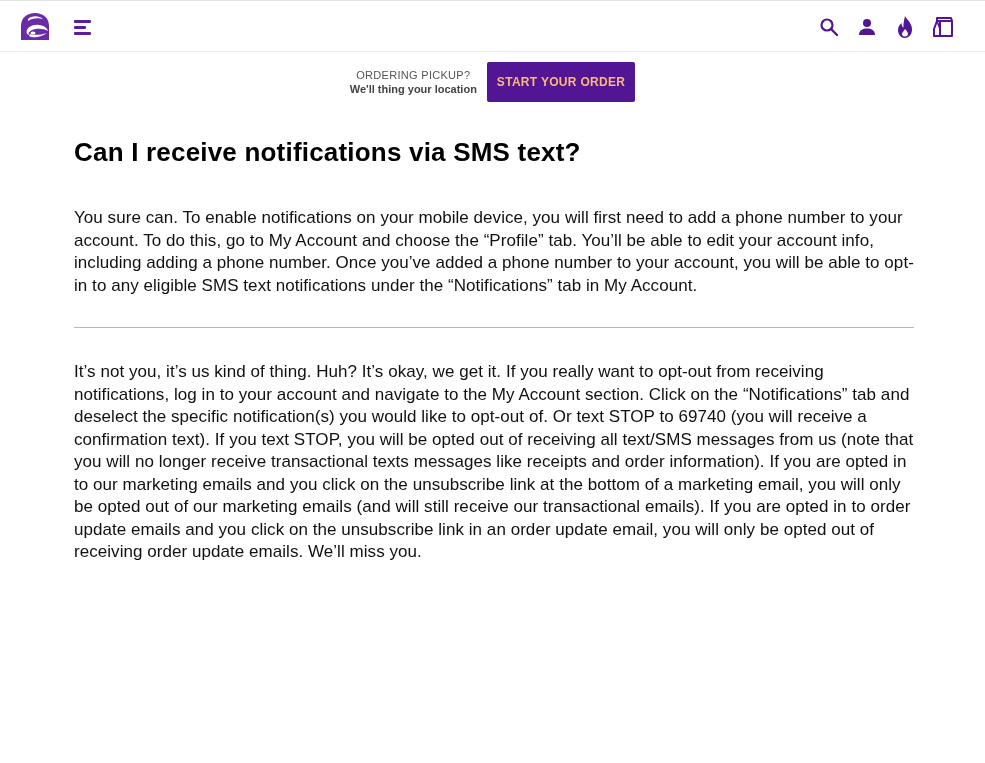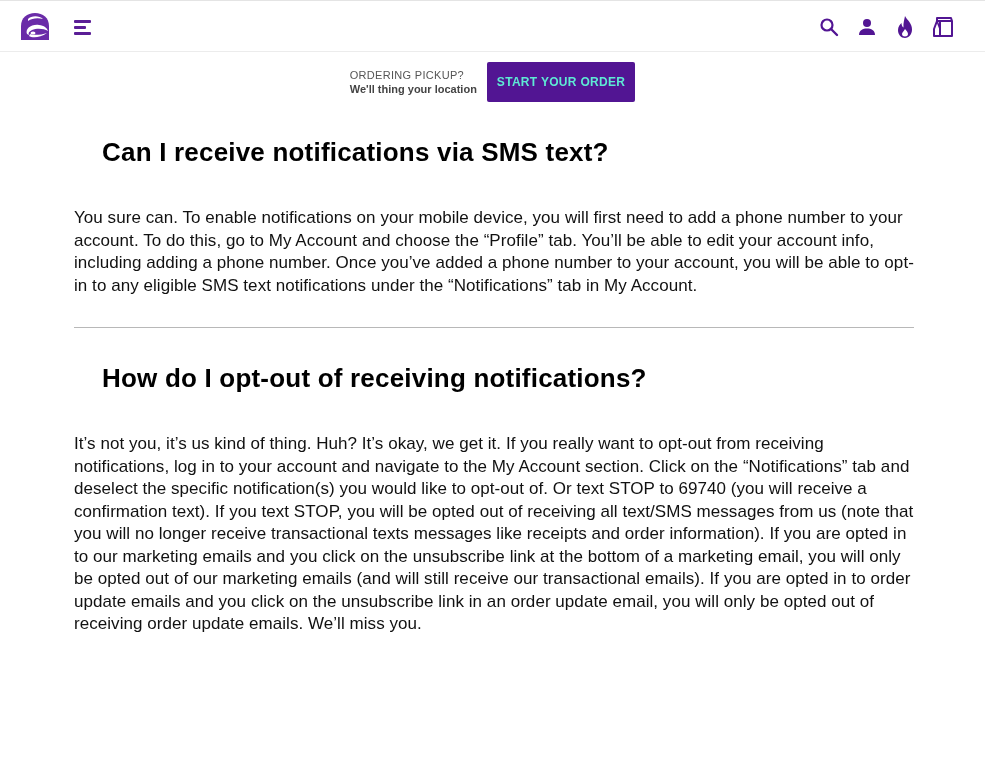--- a/index.html
+++ b/index.html
@@ -53,30 +53,30 @@
       position: absolute;
       top: 62px;
       left: 0;
       width: 985px;
       display: flex;
       justify-content: center;
       align-items: center;
       gap: 10px;
     }
     .pickup-text {
-      text-align: left;
+      text-align: center;
       font-size: 11px;
       line-height: 14px;
       color: #555555;
     }
     .pickup-text .l1 { letter-spacing: 0.3px; }
     .pickup-text .l2 { font-weight: bold; color: #444444; }
     .start-btn {
       background: #521593;
-      color: #5eead4;
+      color: #fdba74;
       font-weight: bold;
       font-size: 12px;
       letter-spacing: 0.3px;
       padding: 0 10px;
       height: 40px;
       line-height: 40px;
       border-radius: 2px;
       border: none;
       cursor: pointer;
       font-family: "Liberation Sans", "DejaVu Sans", sans-serif;
@@ -86,21 +86,20 @@
       left: 74px;
       top: 130px;
       width: 840px;
     }
     .faq h2 {
       font-size: 26px;
       font-weight: bold;
       line-height: 44px;
       letter-spacing: 0.2px;
       color: #000000;
-      margin-left: 28px;
     }
     .faq p {
       font-size: 17px;
       line-height: 22.5px;
       color: #111111;
       margin-top: 33px;
       letter-spacing: 0.05px;
     }
     .divider {
       height: 1px;
@@ -170,16 +169,15 @@
 
 <main class="content">
   <section class="faq">
     <h2>Can I receive notifications via SMS text?</h2>
     <p>You sure can. To enable notifications on your mobile device, you will first need to add a phone number to your account. To do this, go to My Account and choose the “Profile” tab. You’ll be able to edit your account info, including adding a phone number. Once you’ve added a phone number to your account, you will be able to opt-in to any eligible SMS text notifications under the “Notifications” tab in My Account.</p>
   </section>
 
   <div class="divider"></div>
 
   <section class="faq">
-    <h2>How do I opt-out of receiving notifications?</h2>
     <p>It’s not you, it’s us kind of thing. Huh? It’s okay, we get it. If you really want to opt-out from receiving notifications, log in to your account and navigate to the My Account section. Click on the “Notifications” tab and deselect the specific notification(s) you would like to opt-out of. Or text STOP to 69740 (you will receive a confirmation text). If you text STOP, you will be opted out of receiving all text/SMS messages from us (note that you will no longer receive transactional texts messages like receipts and order information). If you are opted in to our marketing emails and you click on the unsubscribe link at the bottom of a marketing email, you will only be opted out of our marketing emails (and will still receive our transactional emails). If you are opted in to order update emails and you click on the unsubscribe link in an order update email, you will only be opted out of receiving order update emails. We’ll miss you.</p>
   </section>
 </main>
 
 </body></html>

